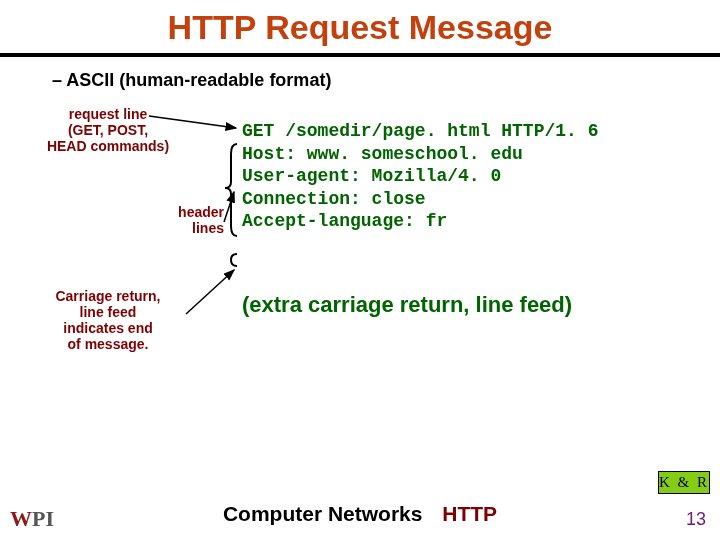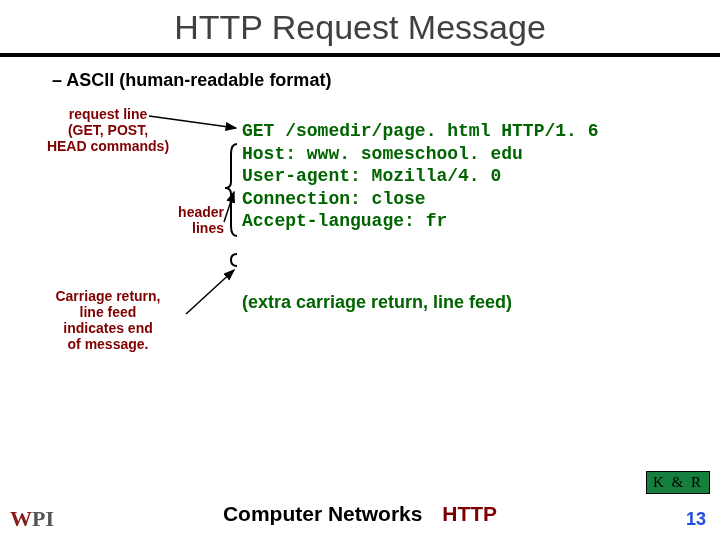--- a/index.html
+++ b/index.html
@@ -7,22 +7,22 @@
     width: 720px;
     height: 540px;
     background: #fff;
     font-family: "Comic Sans MS", cursive, sans-serif;
     position: relative;
     overflow: hidden;
   }
   .title {
     text-align: center;
     font-size: 34px;
-    font-weight: normal;
-    color: #404040;
+    font-weight: bold;
+    color: #c2410c;
     padding: 8px 0 6px 0;
   }
   .rule {
     height: 4px;
     background: #000;
     margin: 0 0 10px 0;
   }
   .content {
     padding: 0 18px 0 24px;
   }
@@ -90,21 +90,21 @@
     font-weight: bold;
     color: #006400;
     white-space: pre;
     line-height: 1.25;
   }
   .extra {
     position: absolute;
     left: 218px;
     top: 190px;
     font-family: "Comic Sans MS", cursive, sans-serif;
-    font-size: 18px;
+    font-size: 22px;
     font-weight: bold;
     color: #006400;
   }
 
   svg.arrows {
     position: absolute;
     left: 0; top: 0;
     width: 700px; height: 300px;
     pointer-events: none;
   }
@@ -125,33 +125,33 @@
     font-size: 21px;
     font-weight: bold;
   }
   .footer .center .netw { color: #000; }
   .footer .center .http { color: #7f0000; margin-left: 14px; }
   .footer .page {
     position: absolute;
     right: 14px;
     bottom: 0;
     font-size: 18px;
-    font-weight: bold;
-    color: #1d4ed8;
+    font-weight: normal;
+    color: #701a75;
   }
   .kr {
     position: absolute;
     right: 10px;
     bottom: 46px;
     border: 1px solid #000;
     font-family: "Times New Roman", serif;
     font-size: 15px;
-    padding: 2px 6px;
+    padding: 2px 0;
     letter-spacing: 2px;
-    background: #15803d;
+    background: #84cc16;
   }
 
   .logo {
     position: absolute;
     left: 10px;
     bottom: 8px;
     width: 60px;
     height: 28px;
   }
 </style>

